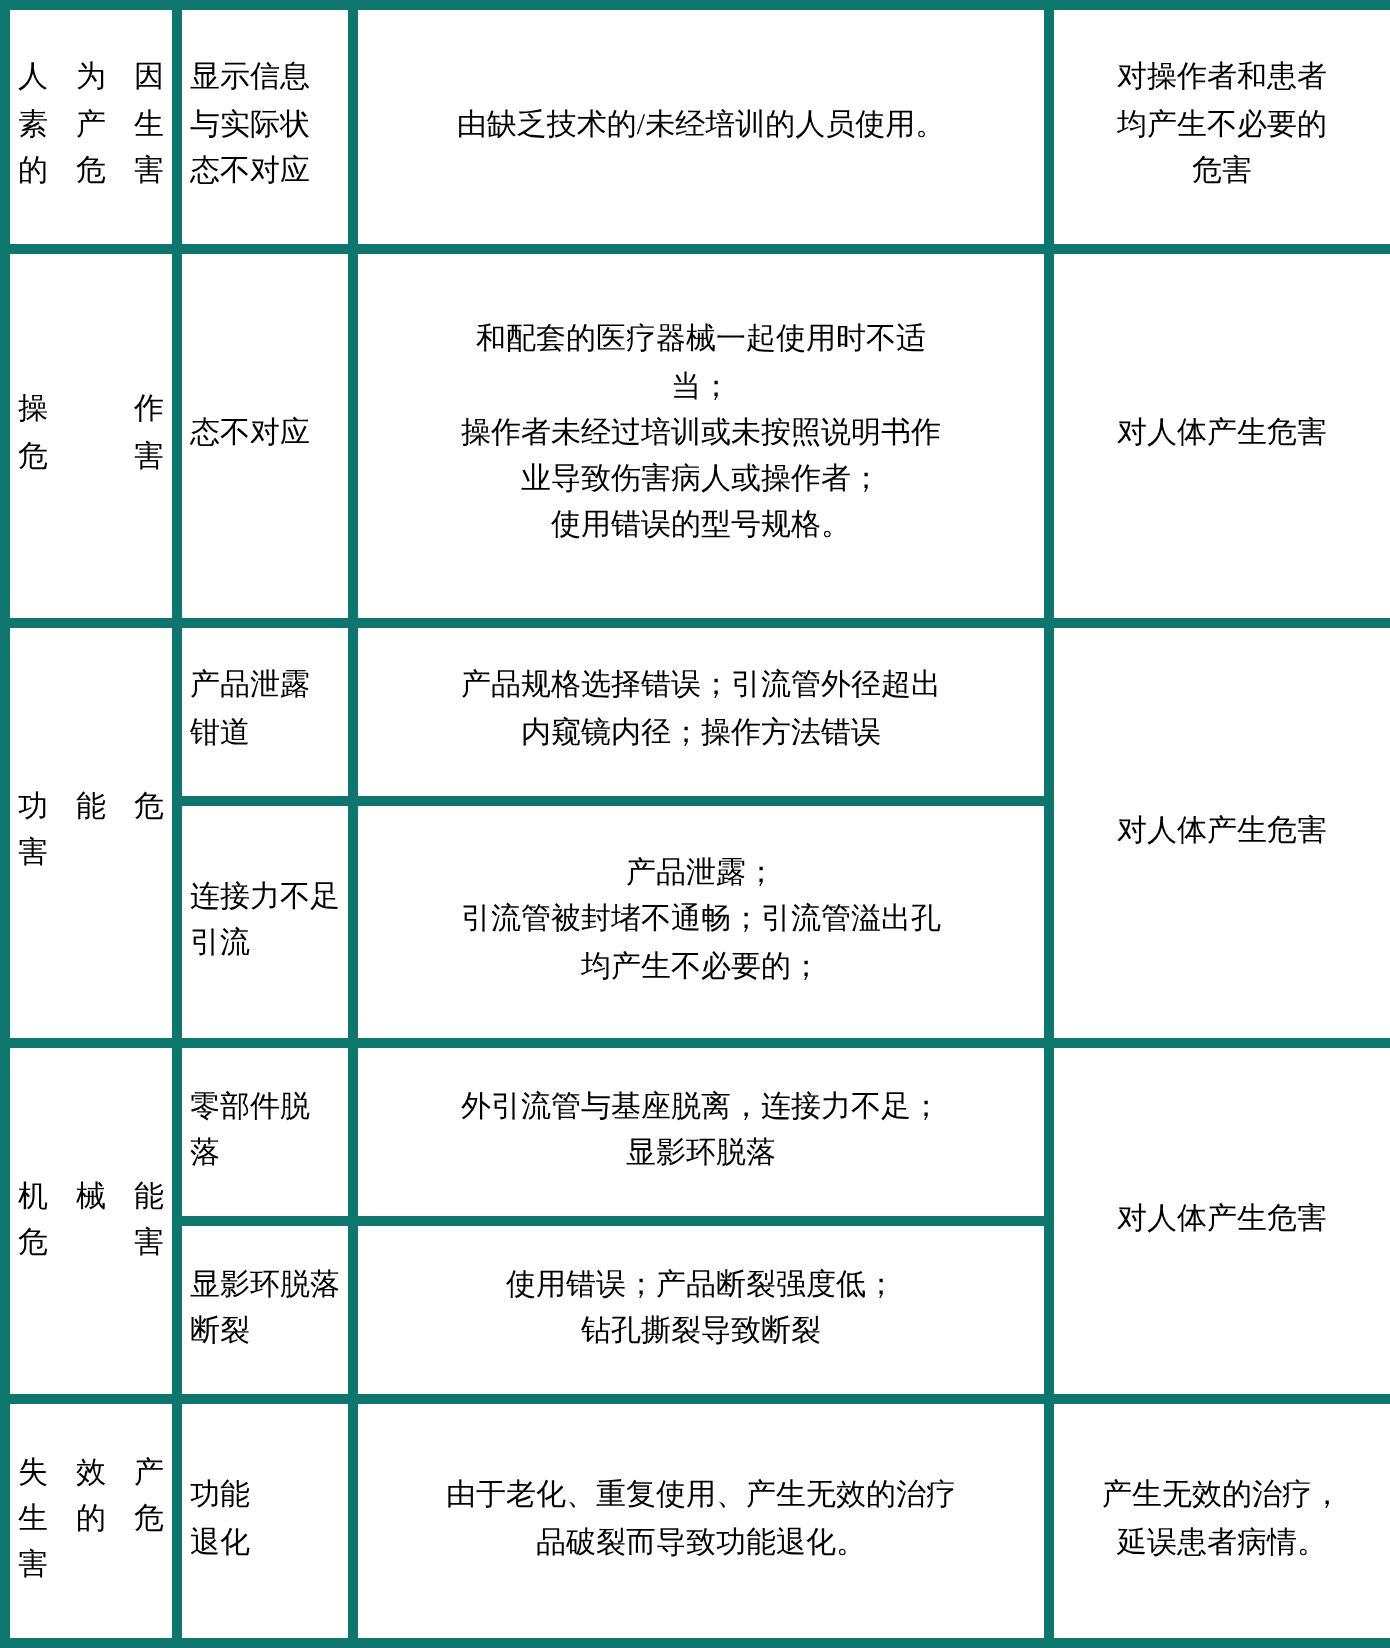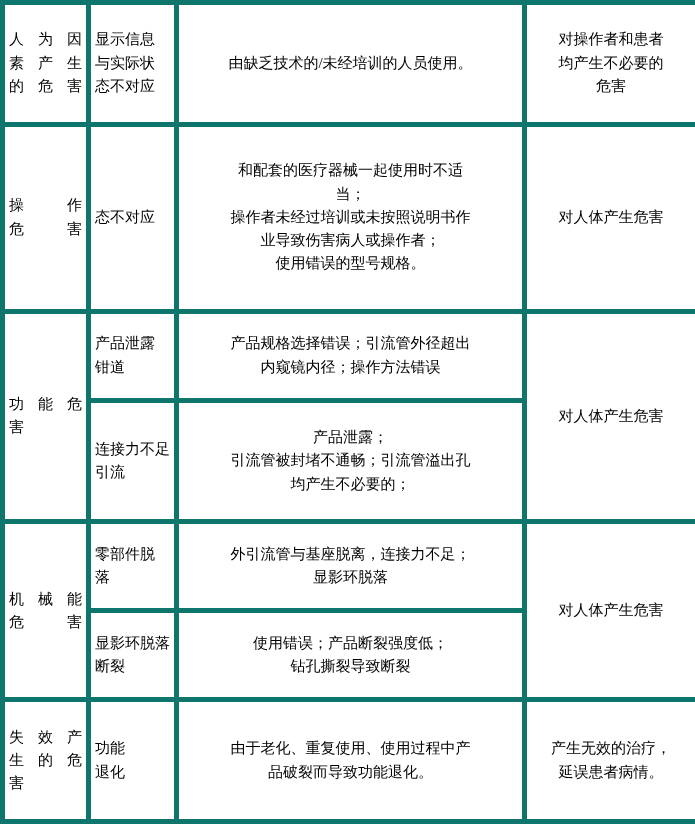--- a/index.html
+++ b/index.html
@@ -178,21 +178,21 @@
         <td class="cell-cat">
           <span class="txt-block">失效产
 生的危
 害</span>
         </td>
         <td class="cell-mid">
           <span class="txt-block">功能
 退化</span>
         </td>
         <td class="cell-desc">
-          <span class="txt-block">由于老化、重复使用、使用过程中产
+          <span class="txt-block">由于老化、重复使用、产生无效的治疗
 品破裂而导致功能退化。</span>
         </td>
         <td class="cell-res">
           <span class="txt-block">产生无效的治疗，
 延误患者病情。</span>
         </td>
       </tr>
     </tbody>
   </table>
 </div>

